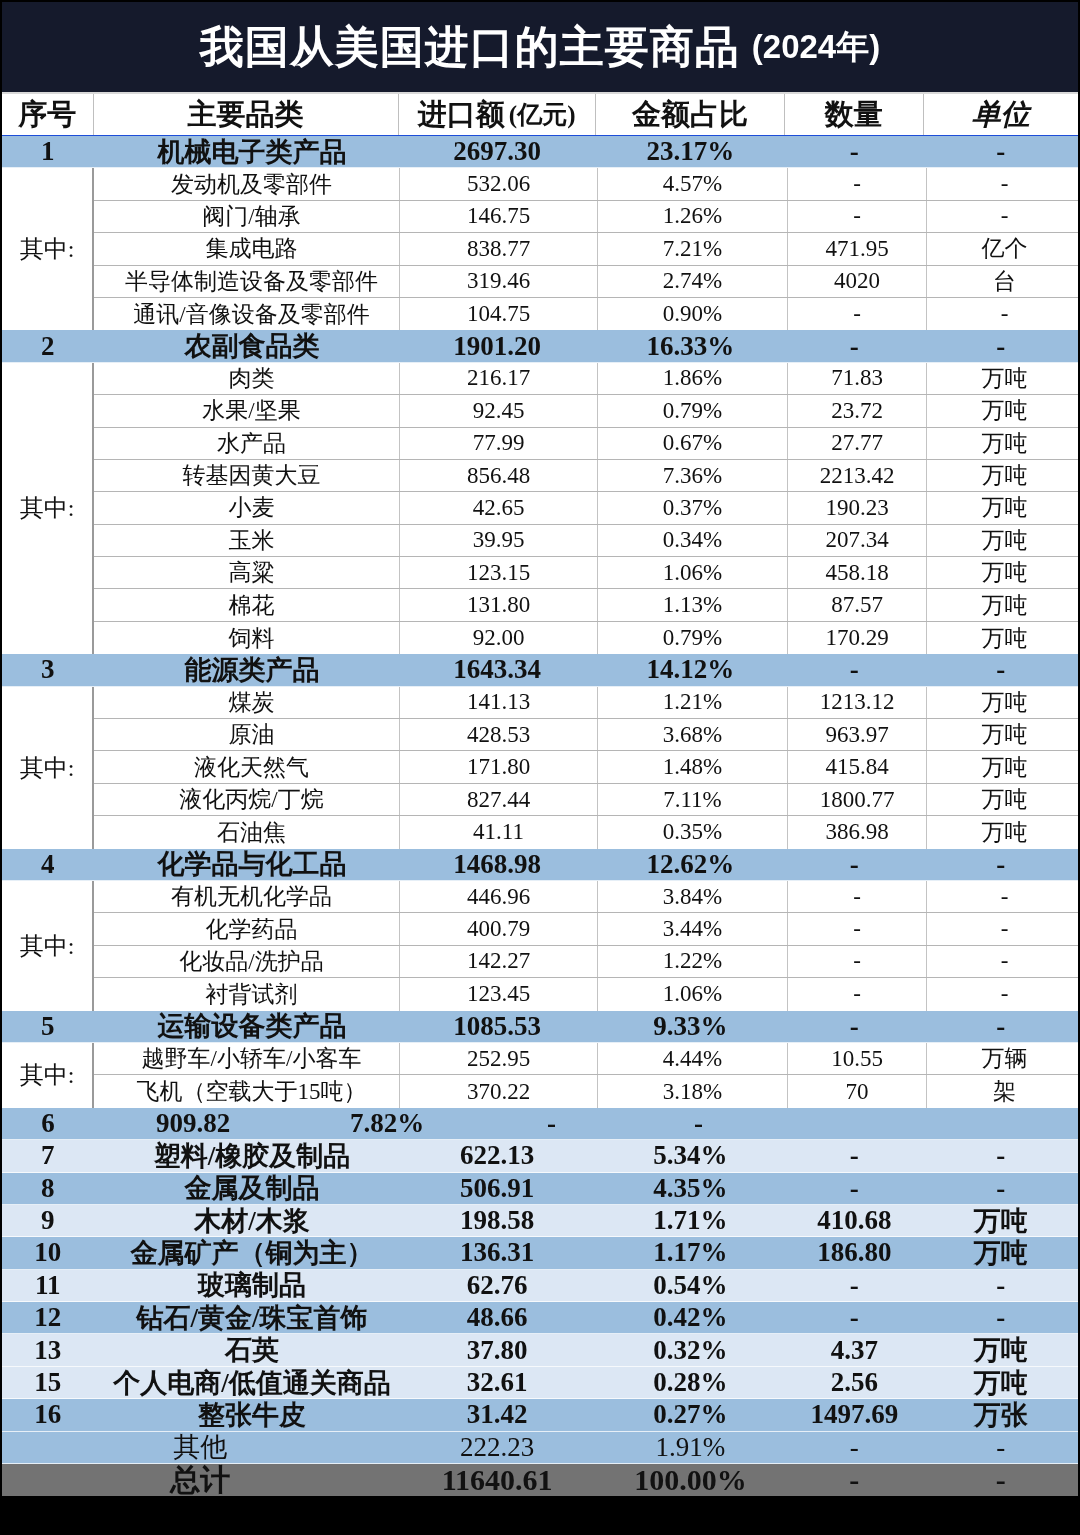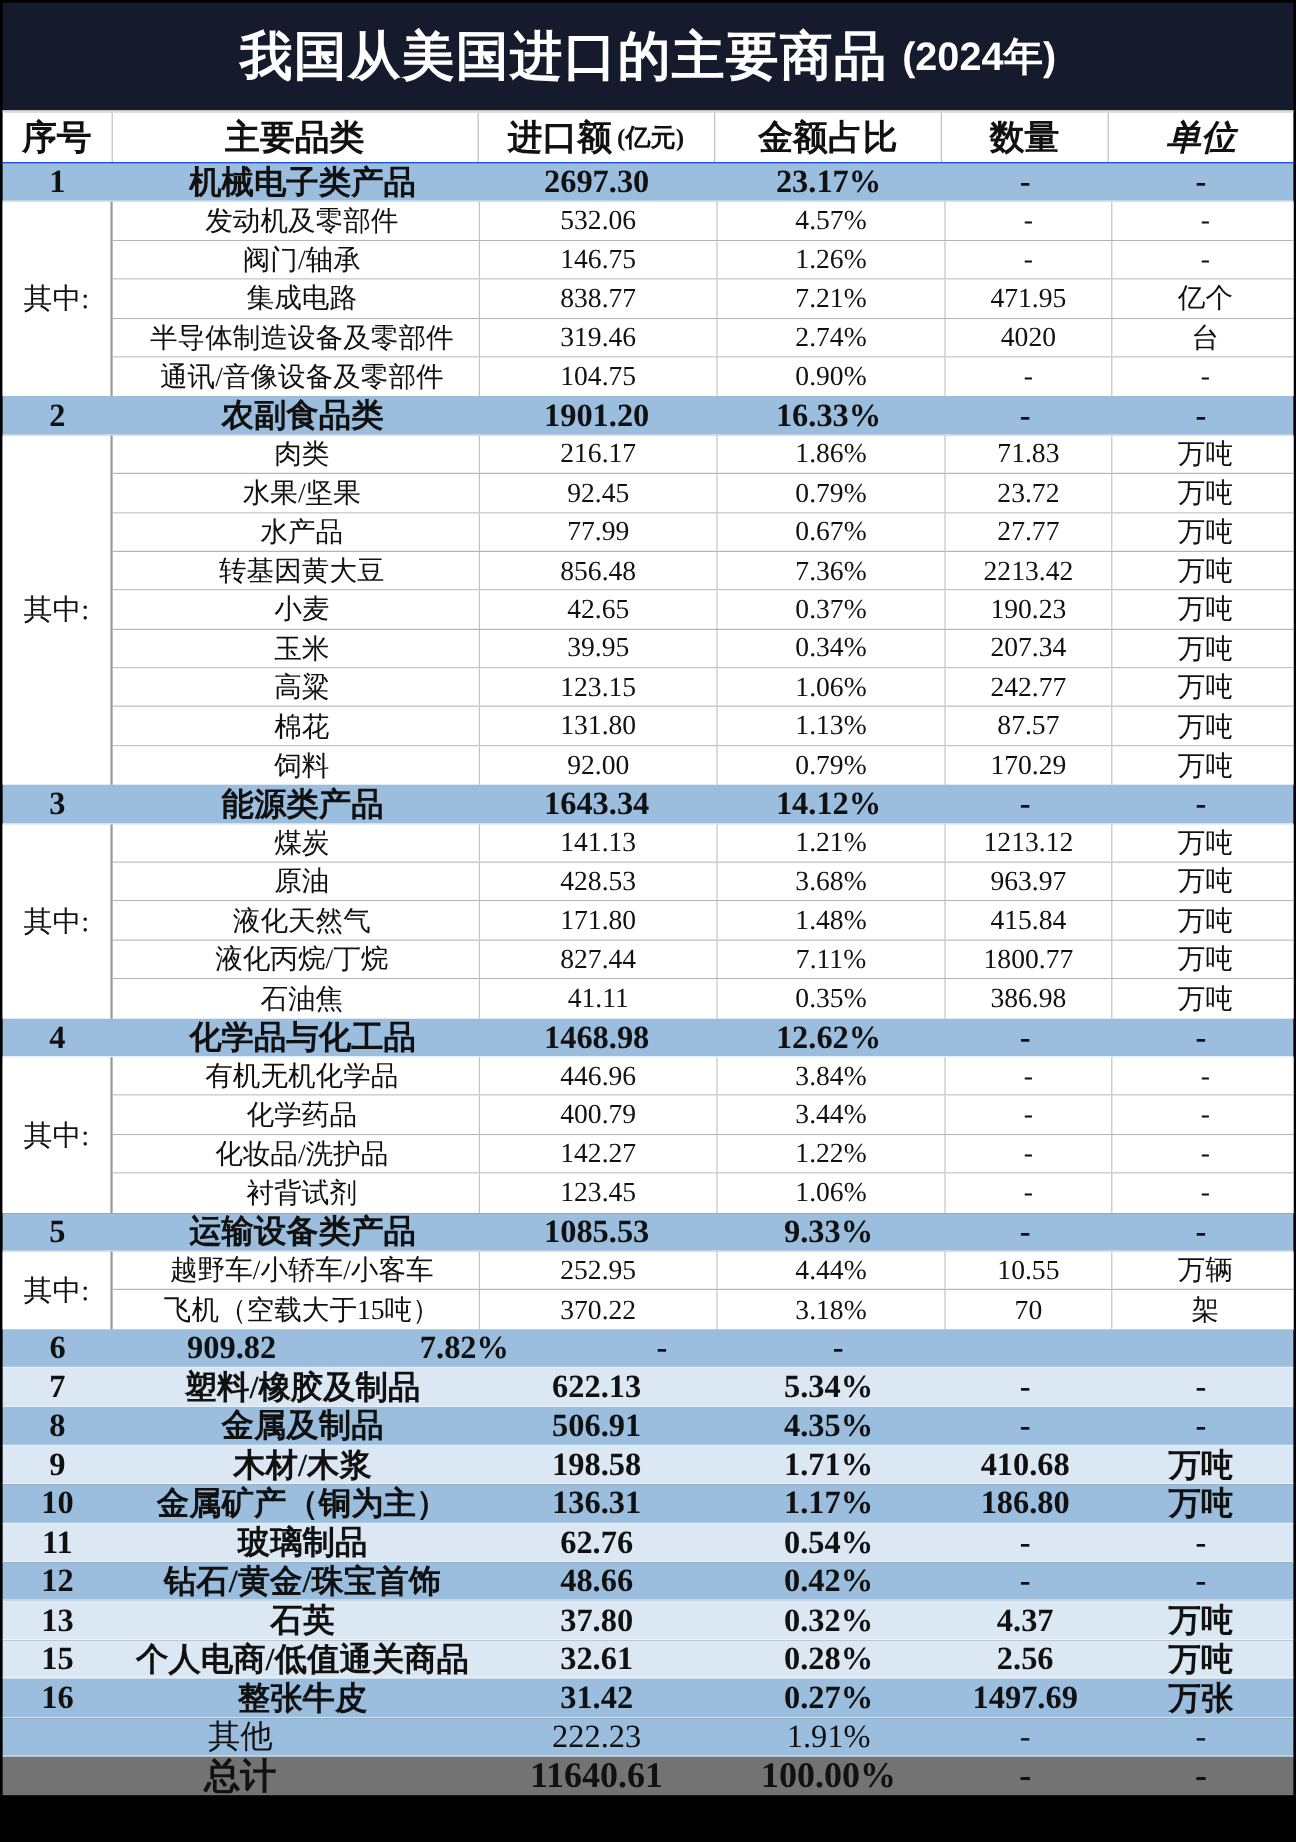--- a/index.html
+++ b/index.html
@@ -19,21 +19,21 @@
   }
   .title-main{font-size:44px;letter-spacing:1px;}
   .title-year{font-size:33px;margin-left:12px;}
   
   .hrow{
     height:44px;flex:0 0 44px;background:#fff;display:flex;align-items:center;
     font-weight:bold;font-size:29px;border-top:2px solid #d9d9d9;border-bottom:1px solid #1d4ed8;
   }
   .hrow .cell{border-right:1px solid #bfbfbf;height:100%;display:flex;align-items:center;justify-content:center;}
   .hrow .cell:last-child{border-right:none;font-style:italic;}
-  .amt-unit{font-size:21px;margin-left:4px;font-weight:bold;}
+  .amt-unit{font-size:25px;margin-left:4px;font-weight:bold;}
   
   .c-no{width:92px;}
   .c-name{width:306px;justify-content:flex-start;padding-left:12px;}
   .c-namespan{width:398px;}
   .c-amt{width:198px;}
   .c-share{width:190px;}
   .c-qty{width:139px;}
   .c-unit{width:155px;}
   .cell{display:flex;align-items:center;justify-content:center;overflow:hidden;white-space:nowrap;}
   
@@ -184,21 +184,21 @@
             <div class="cell c-name">玉米</div>
             <div class="cell c-amt">39.95</div>
             <div class="cell c-share">0.34%</div>
             <div class="cell c-qty">207.34</div>
             <div class="cell c-unit">万吨</div>
           </div>
           <div class="subrow">
             <div class="cell c-name">高粱</div>
             <div class="cell c-amt">123.15</div>
             <div class="cell c-share">1.06%</div>
-            <div class="cell c-qty">242.77</div>
+            <div class="cell c-qty">458.18</div>
             <div class="cell c-unit">万吨</div>
           </div>
           <div class="subrow">
             <div class="cell c-name">棉花</div>
             <div class="cell c-amt">131.80</div>
             <div class="cell c-share">1.13%</div>
             <div class="cell c-qty">87.57</div>
             <div class="cell c-unit">万吨</div>
           </div>
           <div class="subrow">

